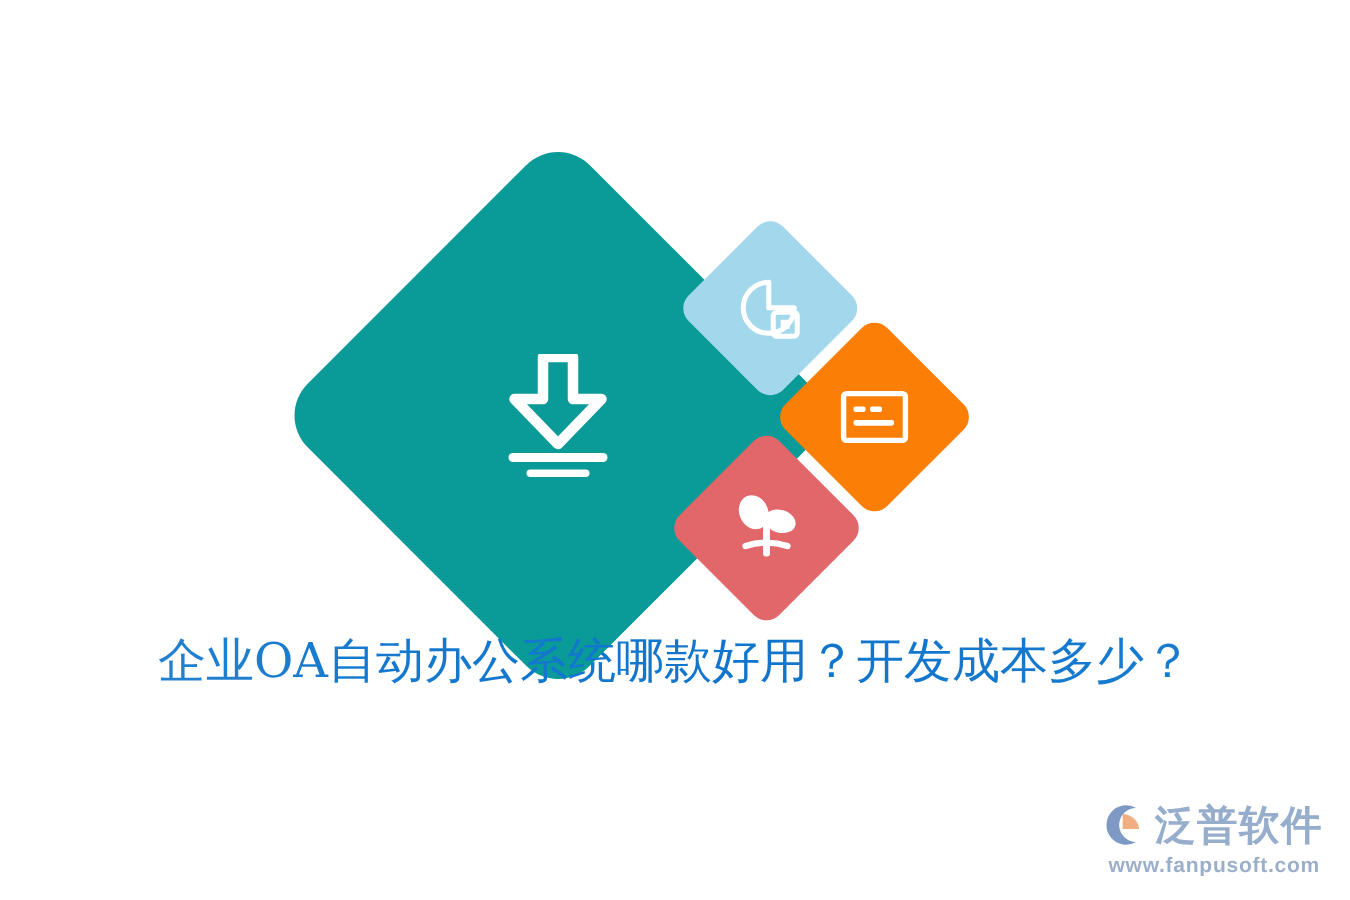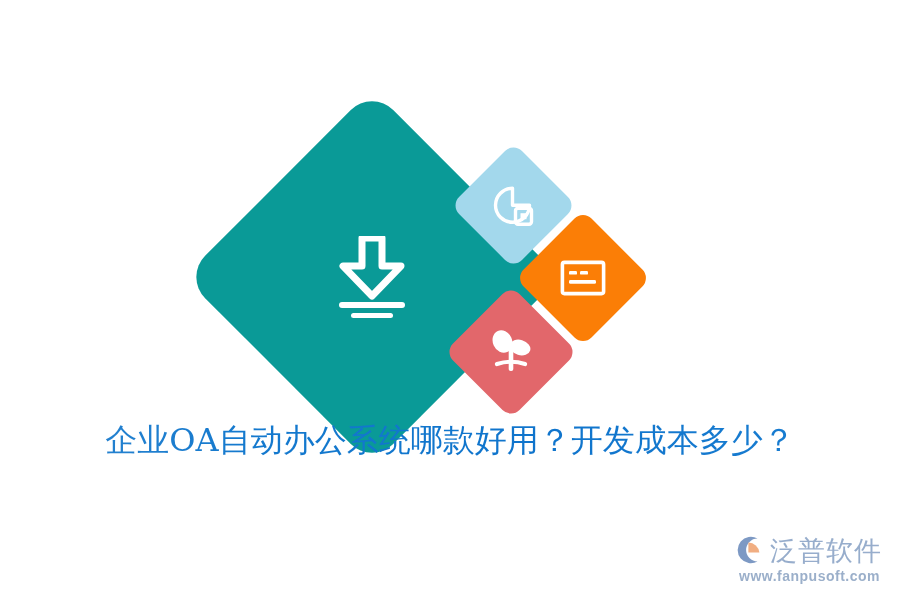--- a/index.html
+++ b/index.html
@@ -111,21 +111,21 @@
     gap: 5px;
   }
   .brand-mark {
     width: 30px;
     height: 30px;
     flex: 0 0 30px;
   }
   .brand-name {
     font-family: "DejaVu Serif", "Liberation Serif", serif;
     font-size: 27px;
-    font-weight: 400;
+    font-weight: 700;
     color: #8FA7C8;
     letter-spacing: 1px;
     line-height: 1;
   }
   .brand-url {
     font-family: Liberation Sans, sans-serif;
     font-size: 14px;
     font-weight: 700;
     color: #93A9C6;
     letter-spacing: 0.5px;

